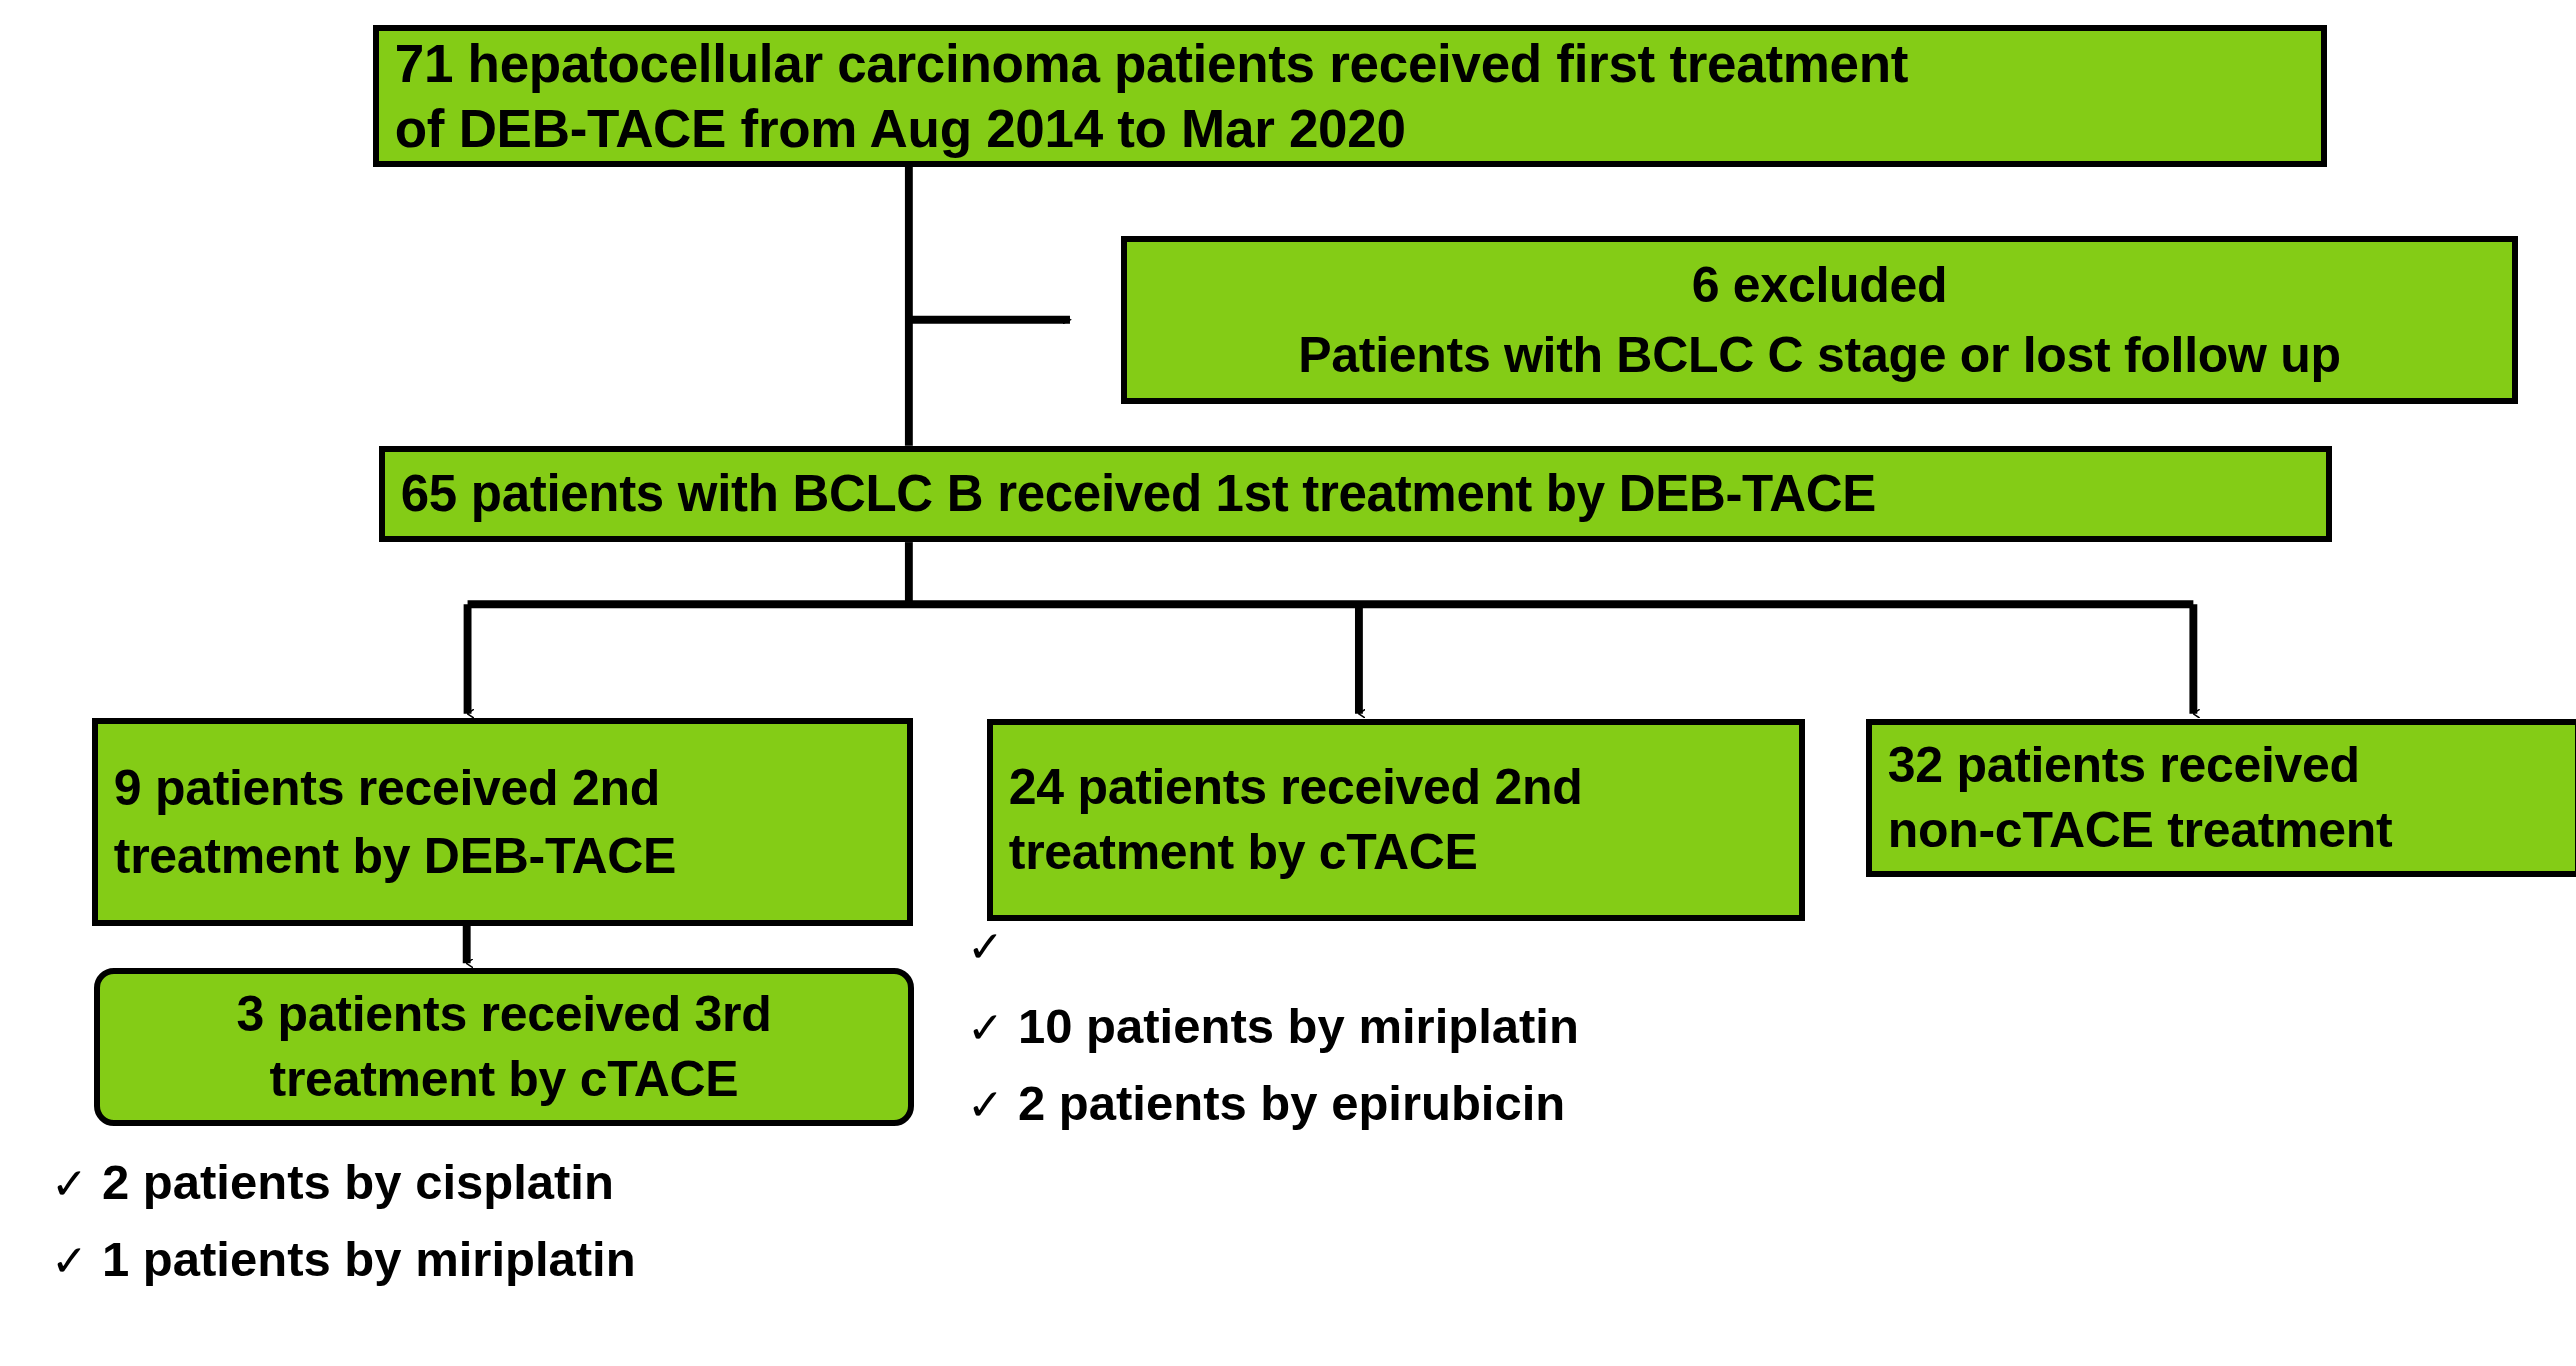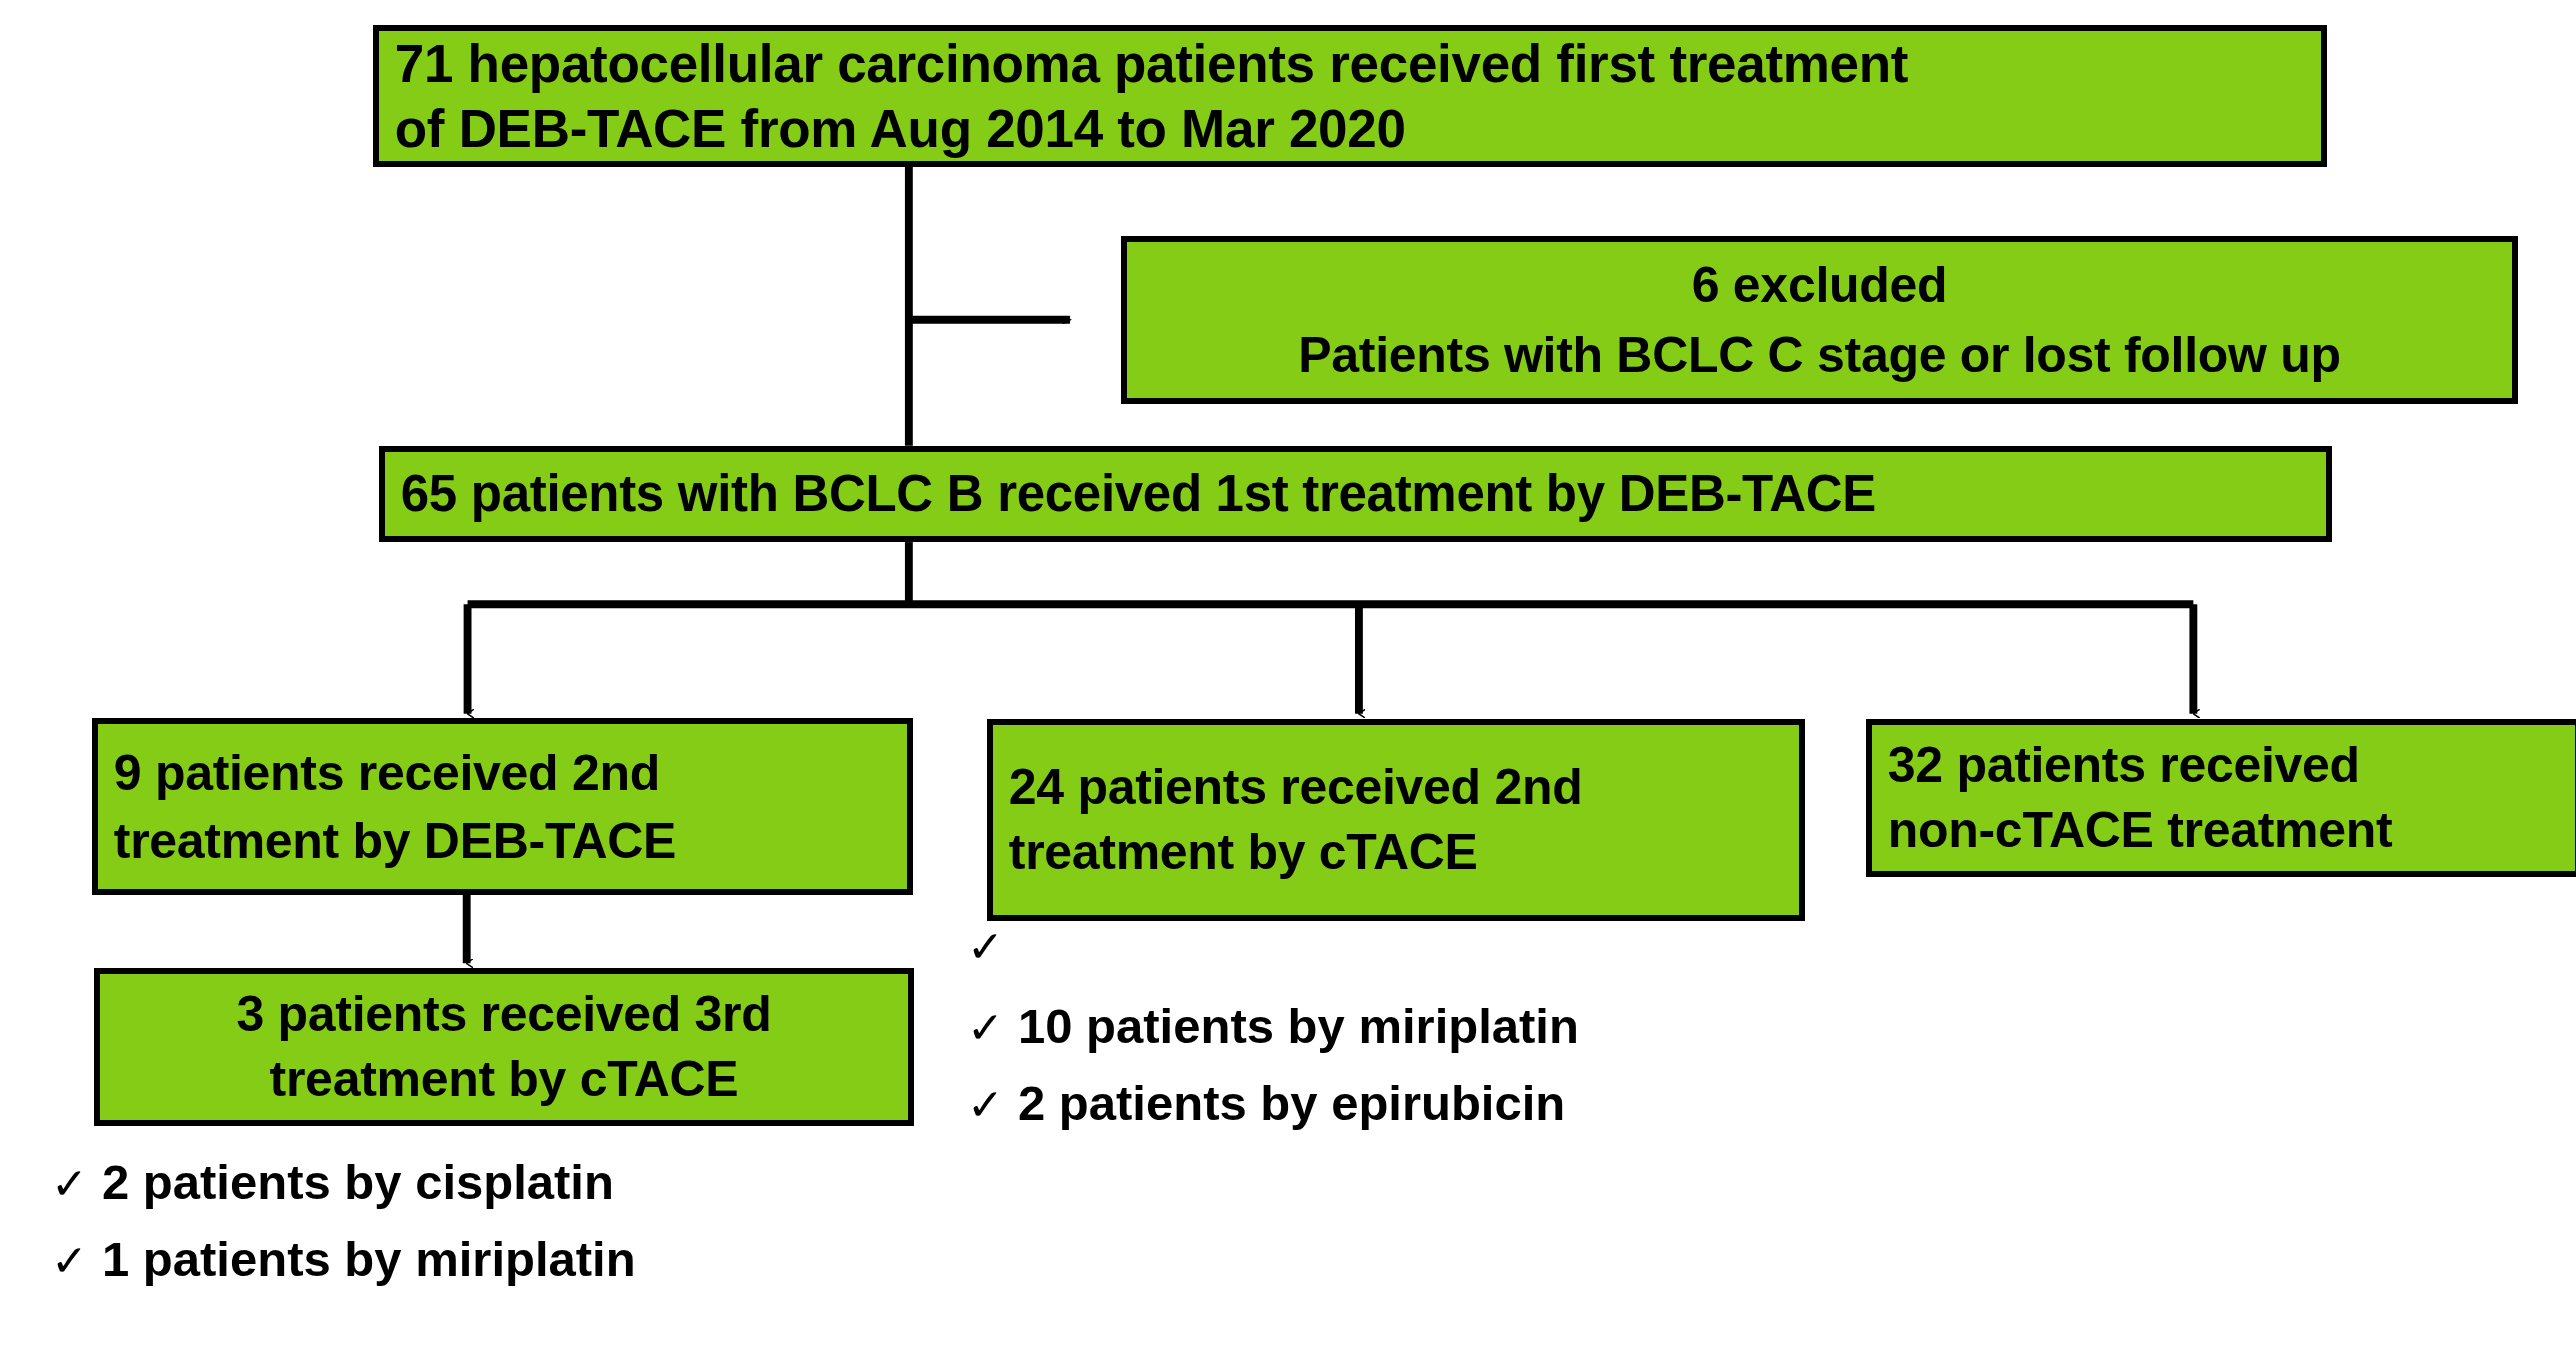--- a/index.html
+++ b/index.html
@@ -44,30 +44,30 @@
   
   #box-top      { left: 337px;  top: 24.5px;   width: 1954px; height: 142px; padding: 0 15.8px; }
   #box-top .line     { font-size: 53px; line-height: 65px; }
 
   #box-excluded { left: 1085px; top: 236px;  width: 1397px; height: 168px; padding: 0 15.8px; }
   #box-excluded .line { font-size: 50px; line-height: 70px; text-align: center; }
 
   #box-65       { left: 343px;  top: 446px;  width: 1953px; height: 96px; padding: 0 15.8px; }
   #box-65 .line      { font-size: 51px; line-height: 60px; }
 
-  #box-deb2     { left: 56px;   top: 718px;  width: 821px;  height: 177px; padding: 0 15.8px; }
+  #box-deb2     { left: 56px;   top: 718px;  width: 821px;  height: 208px; padding: 0 15.8px; }
   #box-deb2 .line    { font-size: 50px; line-height: 68px; }
 
   #box-ctace2   { left: 951px; top: 719px;  width: 818px;  height: 202px; padding: 0 15.8px; }
   #box-ctace2 .line  { font-size: 50px; line-height: 65px; }
 
   #box-nonctace { left: 1830px; top: 719px;  width: 715px;  height: 158px; padding: 0 15.8px; }
   #box-nonctace .line{ font-size: 50px; line-height: 65px; }
 
-  #box-ctace3   { left: 58px;   top: 968px; width: 820px;  height: 158px; padding: 0 15.8px; }
+  #box-ctace3   { left: 58px;   top: 968px; width: 820px;  height: 158px; padding: 0 15.8px; border-radius: 20px; }
   #box-ctace3 .line  { font-size: 50px; line-height: 65px; text-align: center; }
 
   
   .bullet-list {
     position: absolute;
     color: #000000;
     font-weight: bold;
   }
   .bullet-row {
     display: flex;

